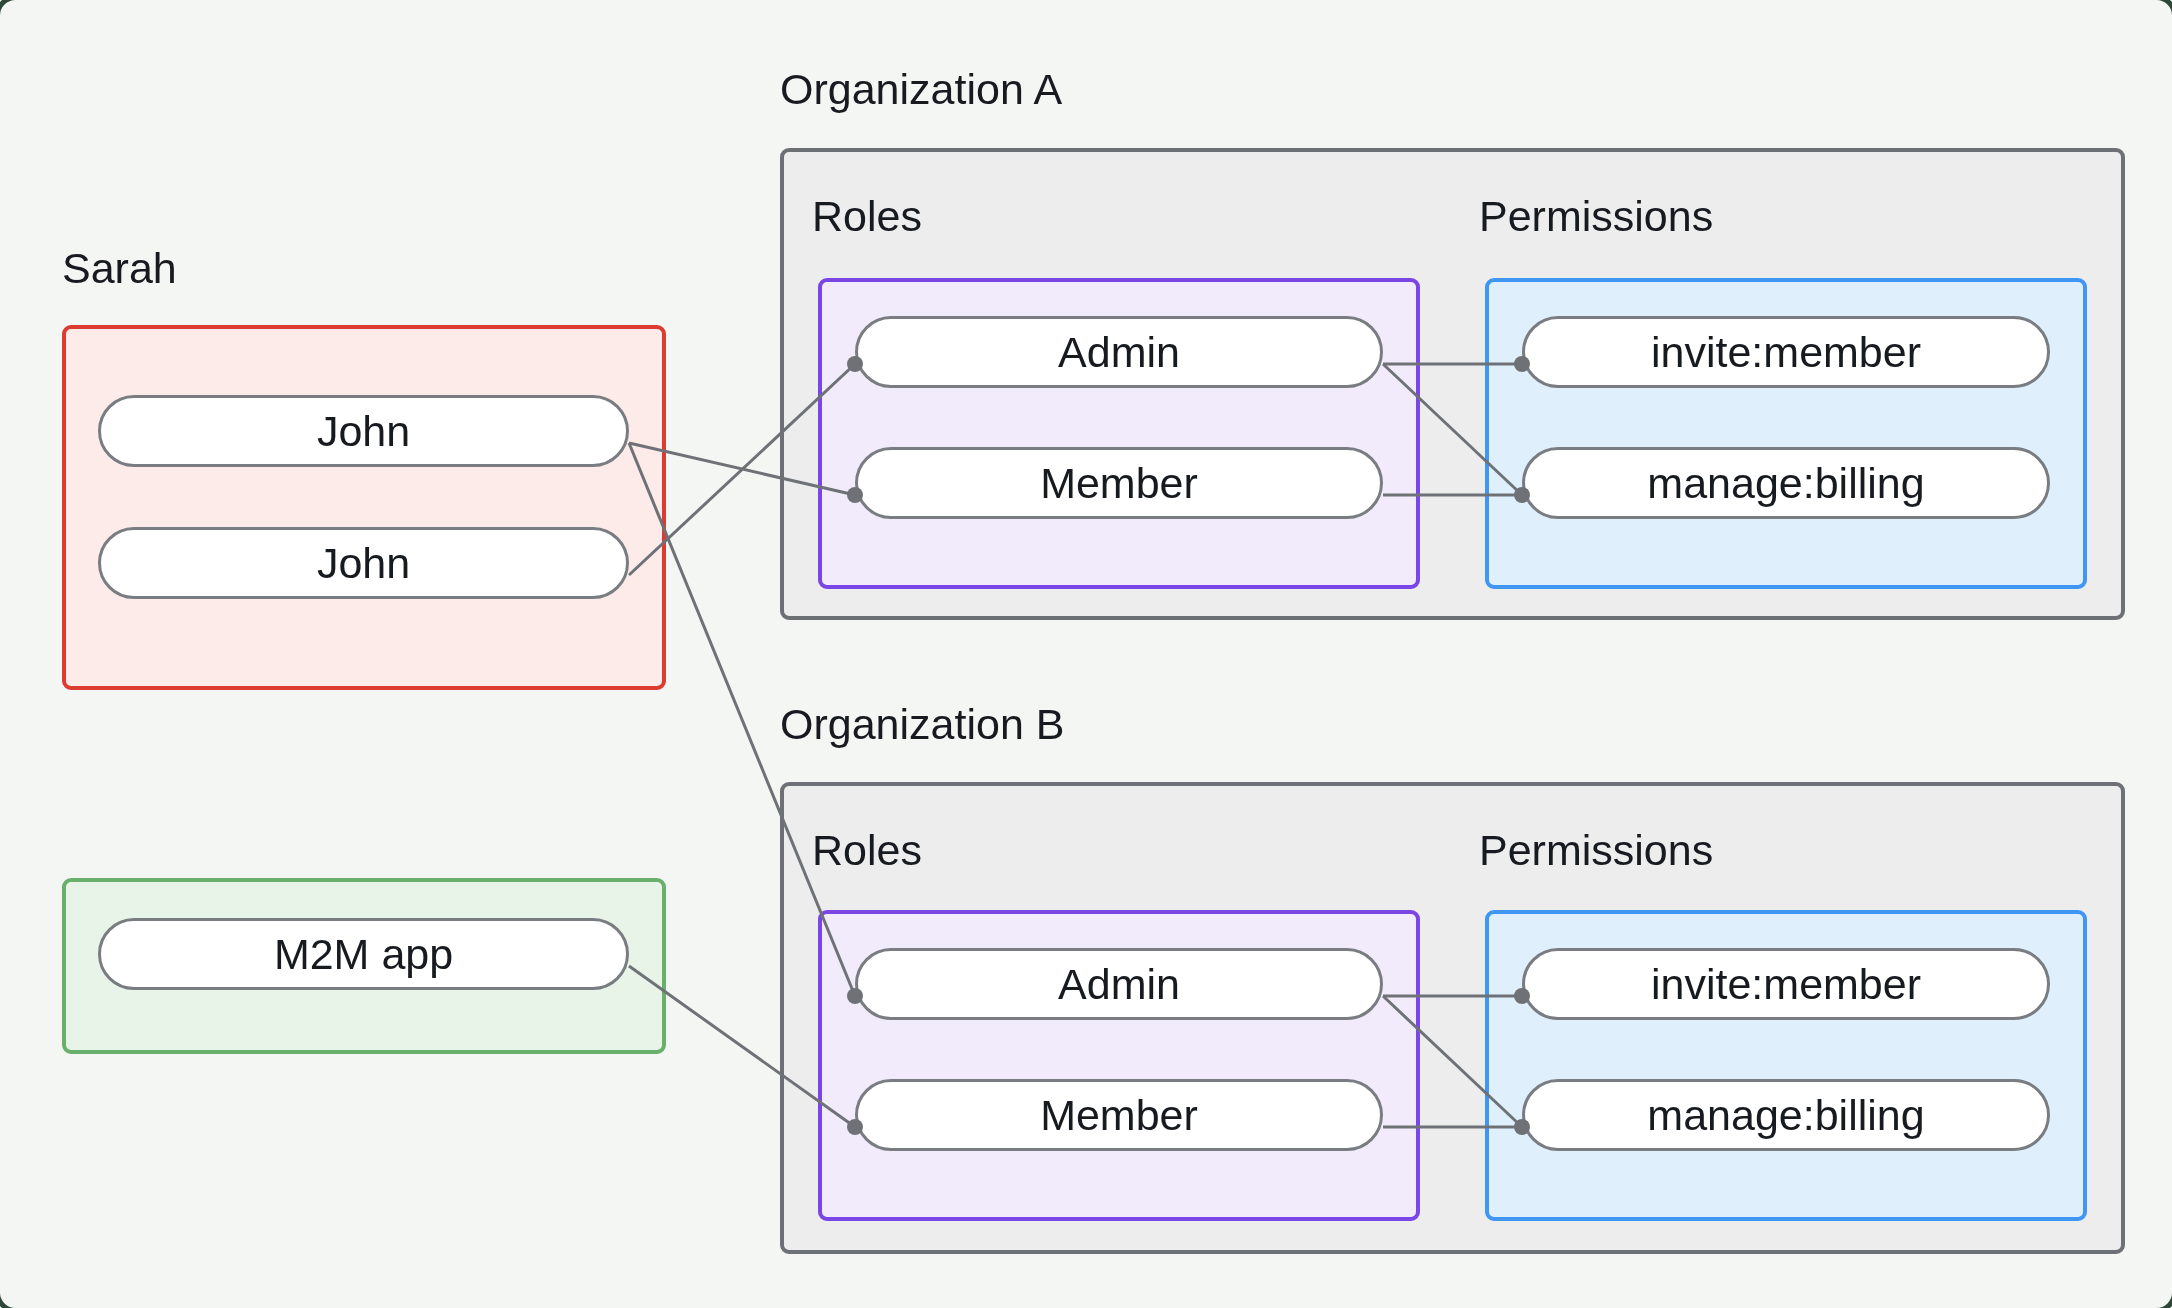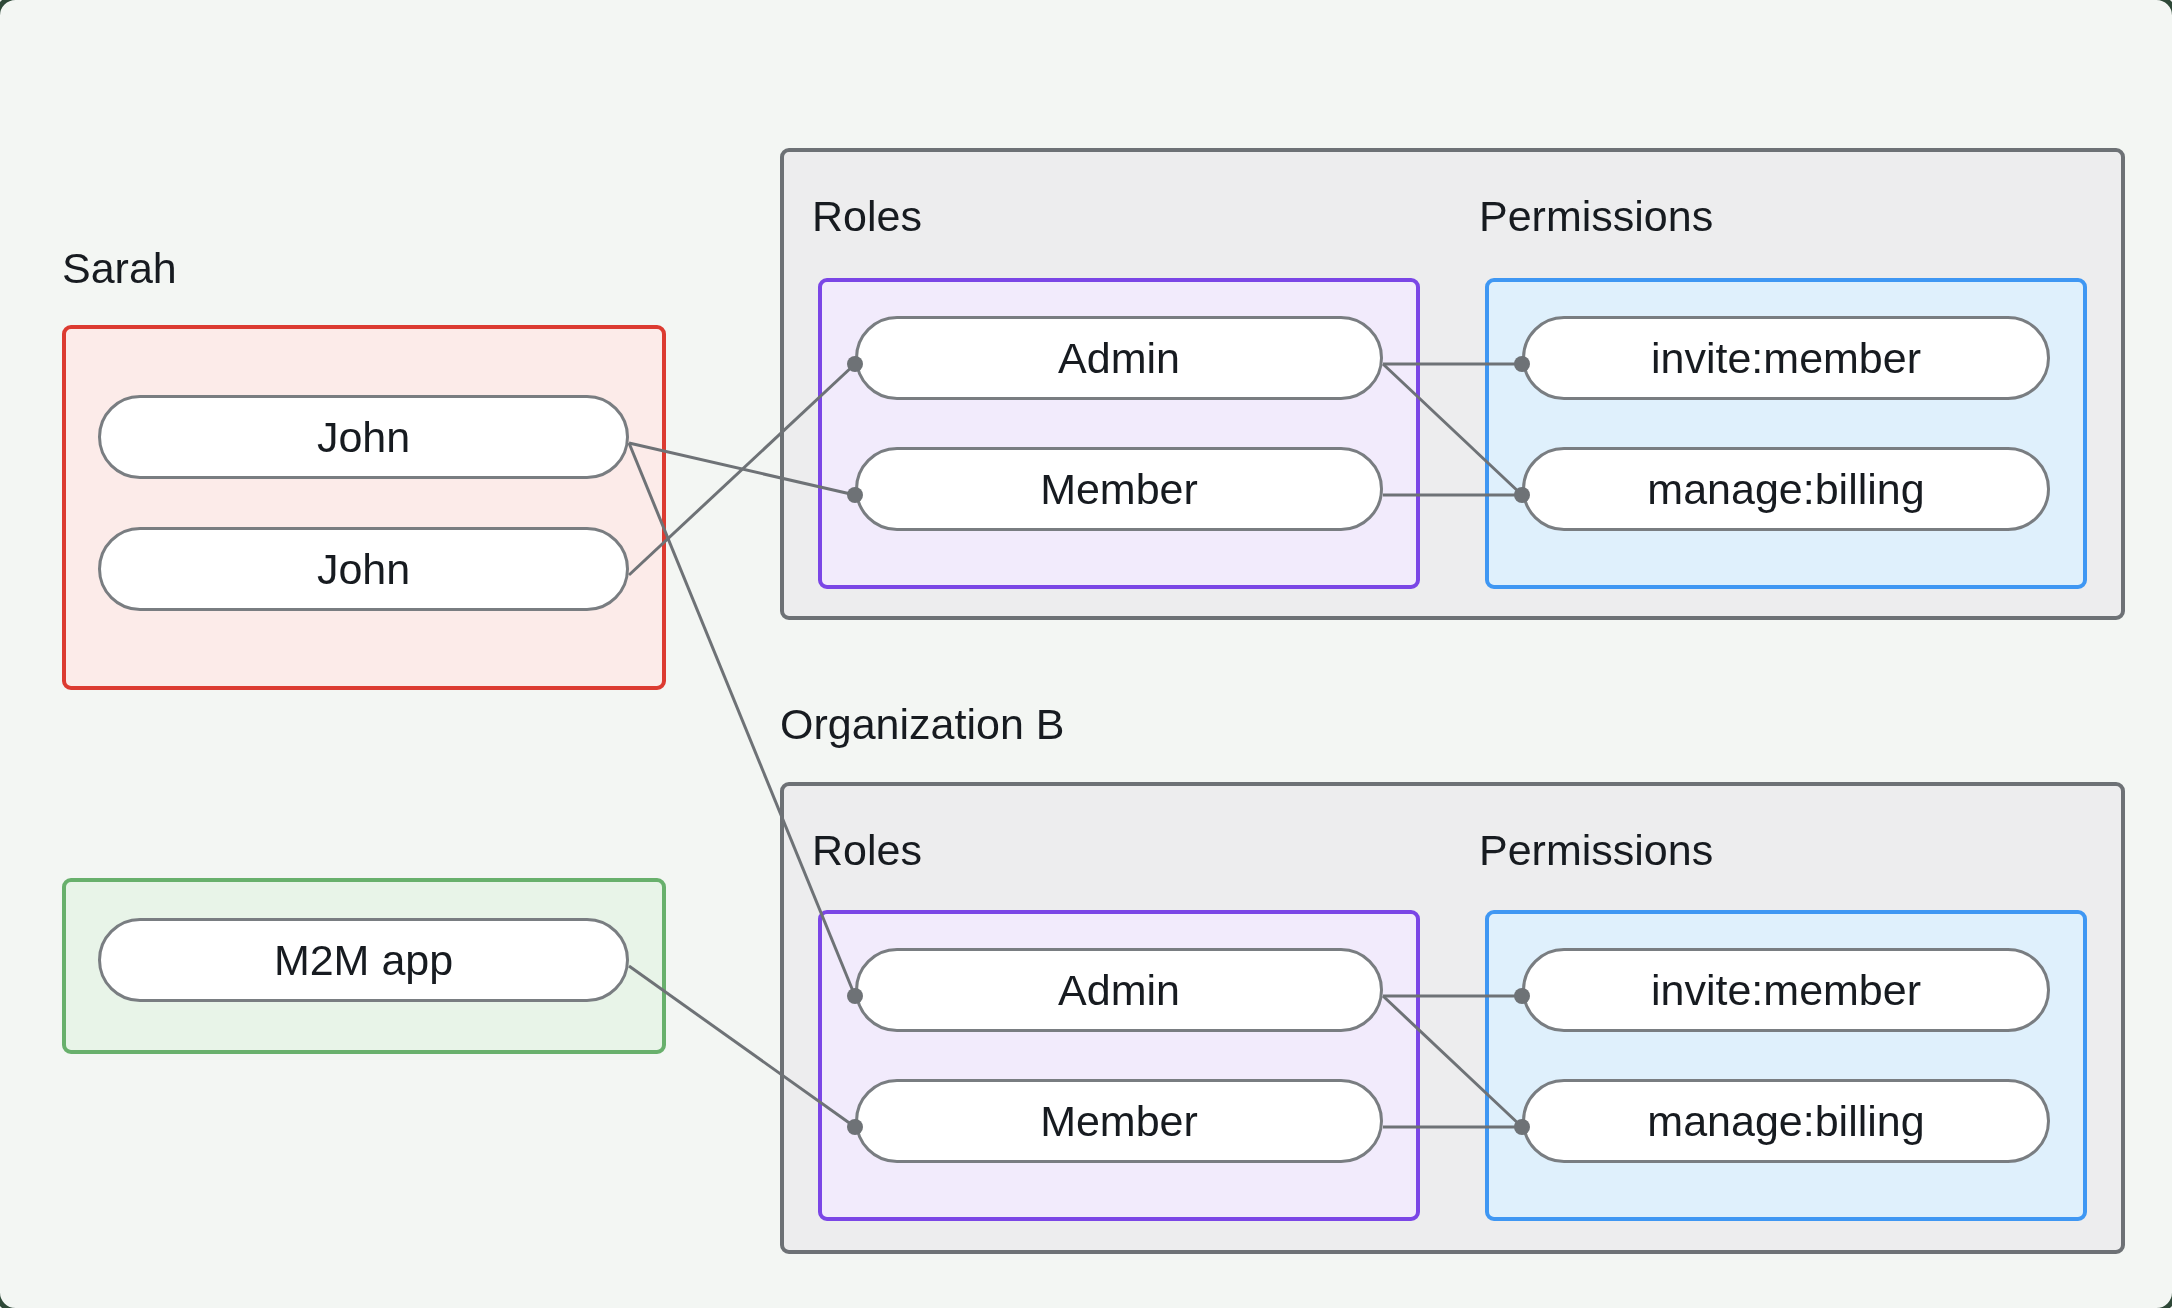--- a/index.html
+++ b/index.html
@@ -28,21 +28,21 @@
     border: 4px solid transparent;
     box-sizing: border-box;
   }
   .box.users-box        { background: var(--users-fill, #fcebe9);       border-color: var(--users-border, #dc3b31); }
   .box.m2m-box          { background: var(--m2m-fill, #e8f4e8);         border-color: var(--m2m-border, #68b06c); }
   .box.org-box          { background: var(--org-fill, #ededee);         border-color: var(--org-border, #6d7175); }
   .box.roles-box        { background: var(--roles-fill, #f2ebfc);       border-color: var(--roles-border, #7b46e6); }
   .box.permissions-box  { background: var(--permissions-fill, #dff0fc); border-color: var(--permissions-border, #3f97f3); }
   .pill {
     position: absolute;
-    height: 84px;
+    height: 72px;
     width: 528px;
     background: var(--pill-fill, #ffffff);
     border: 3px solid var(--pill-border, #797d81);
     border-radius: 51px;
     box-sizing: border-box;
     display: flex;
     align-items: center;
     justify-content: center;
     font-size: 43px;
     font-weight: 400;
@@ -71,20 +71,21 @@
 
   <div class="pill wide" style="left:98px; top:395px;">John</div>
 
   <div class="pill wide" style="left:98px; top:527px;text-align:center;">John</div>
 
 
   <div class="box m2m-box" style="left:62px; top:878px; width:604px; height:176px;"></div>
 
   <div class="pill wide" style="left:98px; top:918px;text-align:right;">M2M app</div>
 
+  <div class="group-label" style="left:780px; top:63px;">Organization A</div>
 
   <div class="box org-box" style="left:780px; top:148px; width:1345px; height:472px;"></div>
 
   <div class="group-label" style="left:812px; top:190px;">Roles</div>
 
   <div class="box roles-box" style="left:818px; top:278px; width:602px; height:311px;"></div>
 
   <div class="pill" style="left:855px; top:316px;">Admin</div>
 
   <div class="pill" style="left:855px; top:447px;">Member</div>

